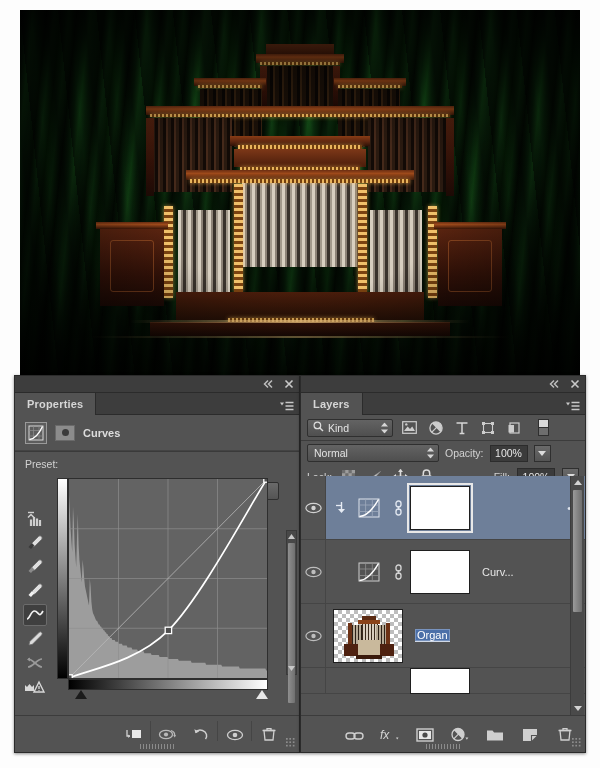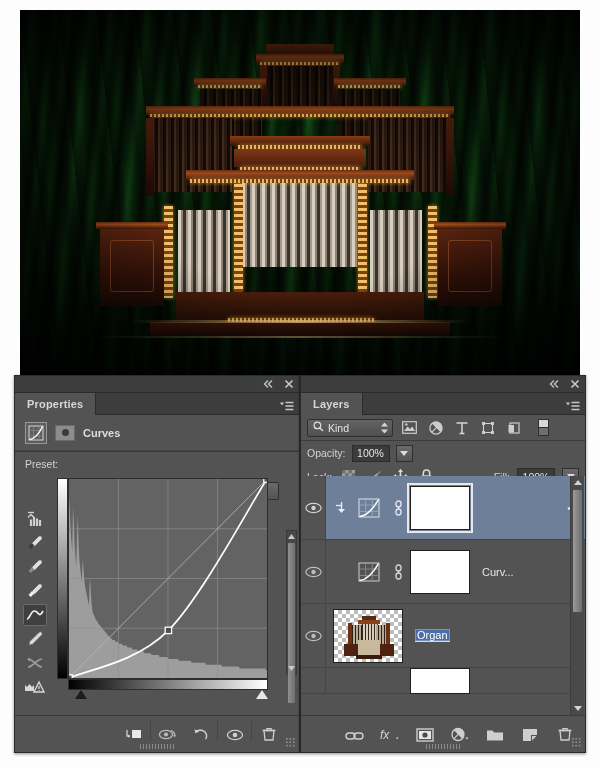--- a/index.html
+++ b/index.html
@@ -555,20 +555,29 @@
       <span class="fico2" style="margin-left:4px;">
         <svg width="11" height="17" viewBox="0 0 11 17">
             <rect x="0" y="0" width="11" height="17" fill="#2f2f2f"></rect>
             <rect x="1" y="1" width="9" height="7" fill="#d8d8d8"></rect>
             <rect x="1" y="9" width="9" height="7" fill="#6e6e6e"></rect>
           </svg>
       </span>
     </div>
 
     <div class="lay-blend">
+      <div class="select" style="width:132px;">
+        <span>Normal</span>
+        <span class="spin">
+          <svg width="7" height="11" viewBox="0 0 7 11">
+              <path d="M3.5 0 7 4H0z" fill="#d6d6d6"></path>
+              <path d="M3.5 11 0 7h7z" fill="#d6d6d6"></path>
+            </svg>
+        </span>
+      </div>
       <span class="lbl">Opacity:</span>
       <div class="numbox">100%</div>
       <div class="numdrop">
         <svg width="8" height="5" viewBox="0 0 8 5">
             <path d="M4 5 0 0h8z" fill="#dcdcdc"></path>
           </svg>
       </div>
     </div>
 
     <div class="lay-lock">

